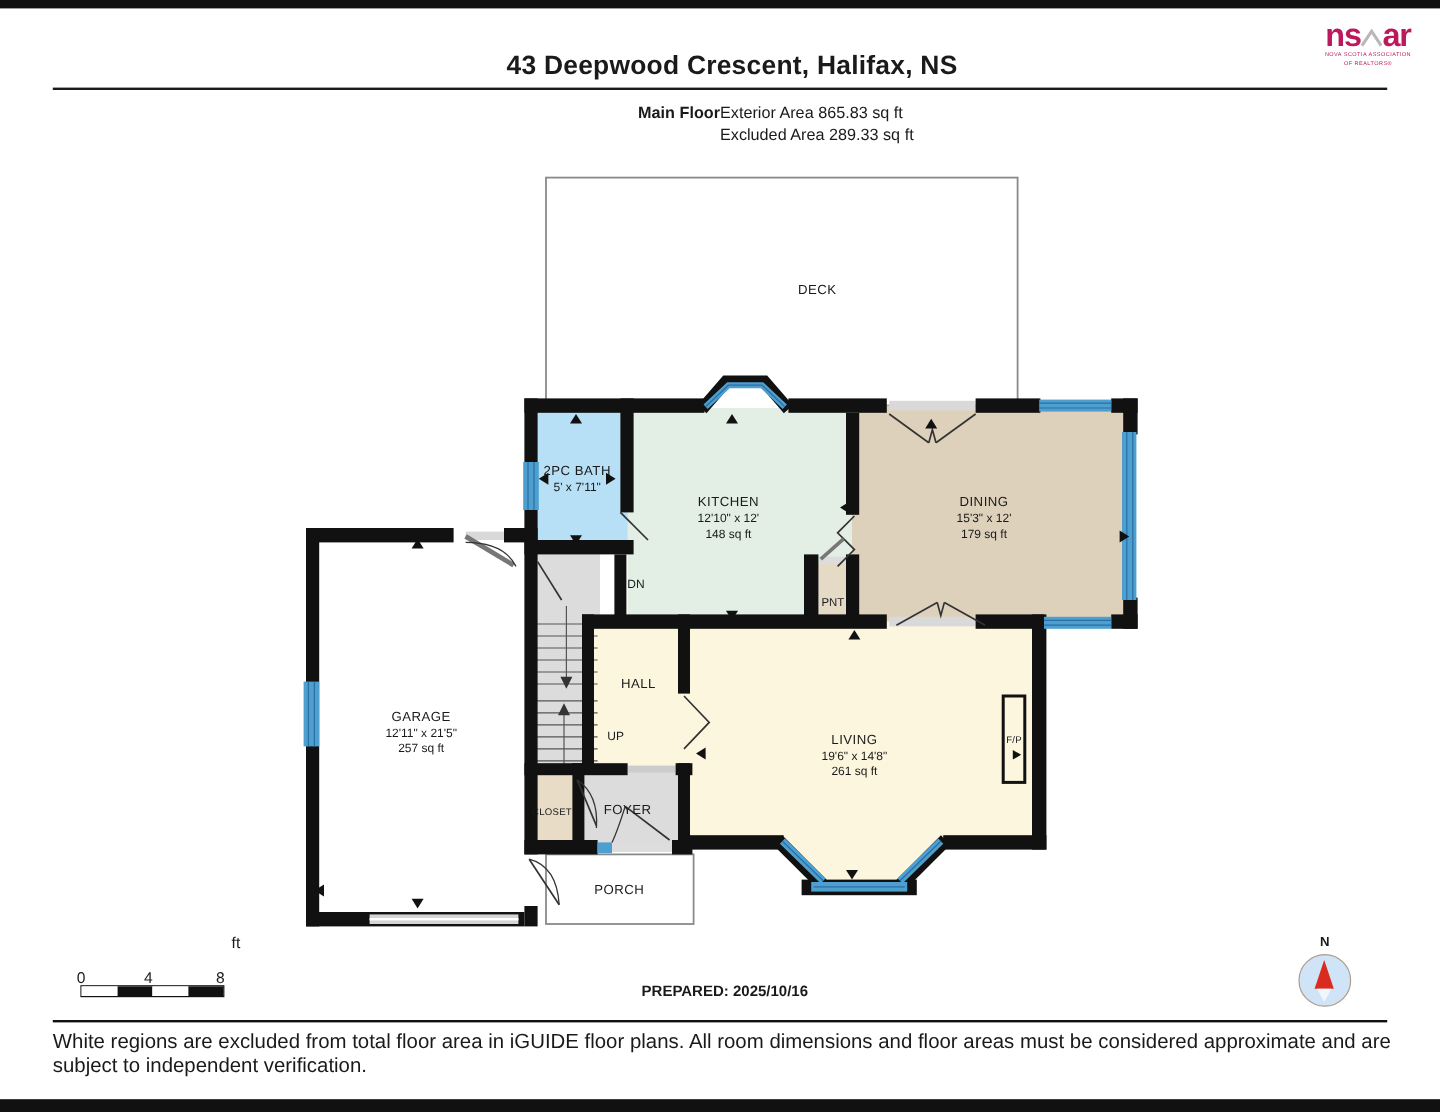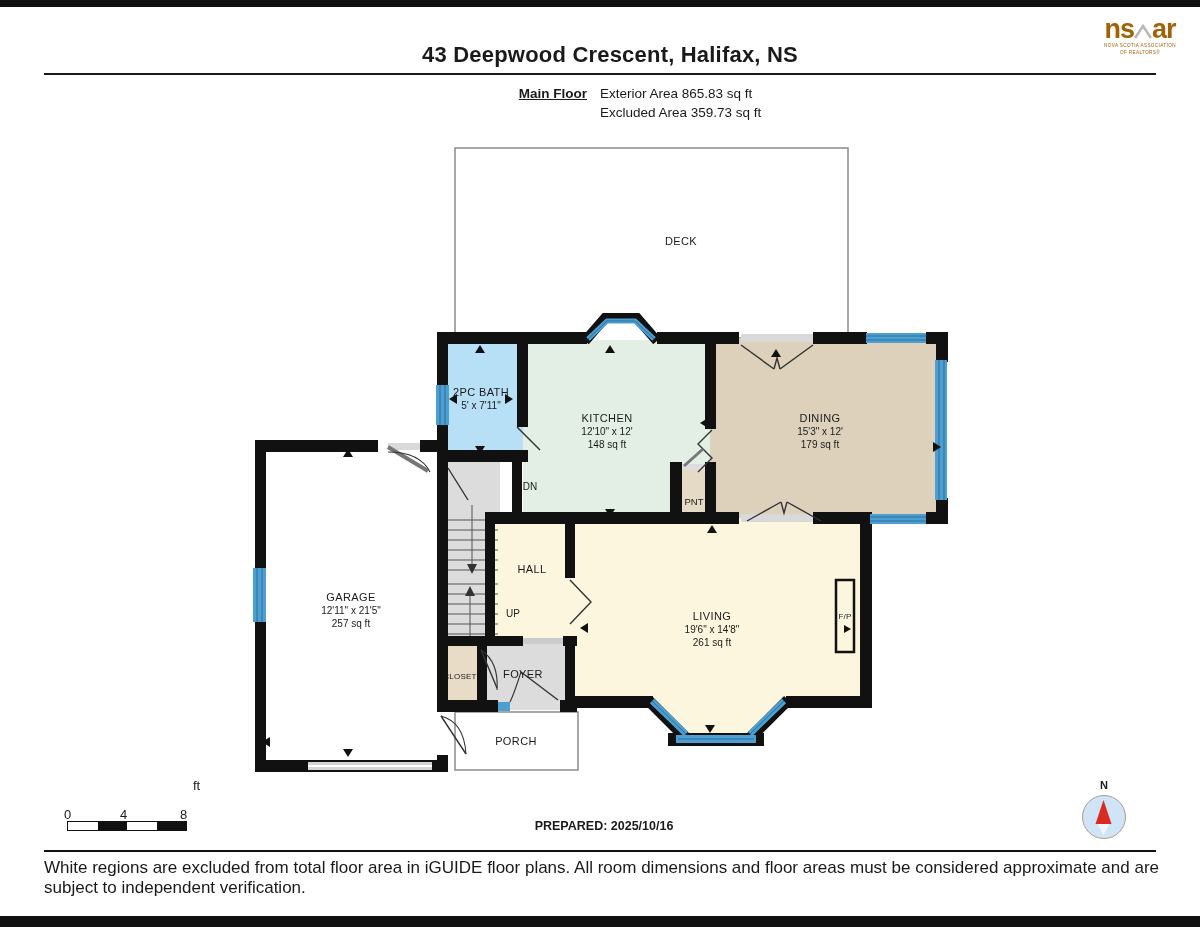--- a/index.html
+++ b/index.html
@@ -7,24 +7,24 @@
        font-family:"Liberation Sans", sans-serif;color:#1a1a1a;}
   .abs{position:absolute;}
   .topbar{left:0;top:0;width:1200px;height:7px;background:#111;}
   .bottombar{left:0;top:916px;width:1200px;height:11px;background:#111;}
   .title{left:12px;top:42px;width:1196px;text-align:center;
          font-size:22px;font-weight:bold;letter-spacing:.2px;}
   .rule-top{left:44px;top:73px;width:1112px;border-top:2px solid #1a1a1a;}
   .rule-bottom{left:44px;top:850px;width:1112px;border-top:2.5px solid #111;}
   .summary{left:0;top:84px;width:1200px;font-size:13.5px;}
   .srow{display:flex;height:19px;line-height:19px;}
-  .slabel{width:600px;text-align:right;font-weight:bold;padding-right:13px;box-sizing:border-box;text-decoration:underline;}
+  .slabel{width:600px;text-align:right;font-weight:bold;box-sizing:border-box;}
   .sval{text-align:left;}
   
-  .logo{left:1094px;top:16px;width:92px;text-align:center;color:#a16207;}
+  .logo{left:1094px;top:16px;width:92px;text-align:center;color:#be185d;}
   .logo-main{display:flex;align-items:flex-end;justify-content:center;
              font-size:27px;font-weight:bold;line-height:26px;letter-spacing:-1px;}
   .logo-sub{font-size:4.6px;letter-spacing:.4px;line-height:5.5px;margin-top:1px;}
   
   .scale-num{font-size:13px;}
   .scalebar{left:67px;top:821px;width:118px;height:8px;border:1px solid #111;display:flex;}
   .scalebar div{height:100%;}
   .seg-w{background:#fff;width:29.5px;}
   .seg-b{background:#111;width:29.5px;}
   .ft{font-size:13px;}
@@ -62,21 +62,21 @@
 <div class="abs title">43 Deepwood Crescent, Halifax, NS</div>
 <div class="abs rule-top"></div>
 
 <div class="abs summary">
   <div class="srow">
     <span class="slabel">Main Floor</span>
     <span class="sval">Exterior Area 865.83 sq ft</span>
   </div>
   <div class="srow">
     <span class="slabel"></span>
-    <span class="sval">Excluded Area 359.73 sq ft</span>
+    <span class="sval">Excluded Area 289.33 sq ft</span>
   </div>
 </div>
 
 <svg class="abs" style="left:0;top:0;" width="1200" height="927" viewBox="0 0 1200 927">
 
   <g>
     <rect x="455" y="148" width="393" height="190" fill="#ffffff" stroke="#8a8a8a" stroke-width="1.5"></rect>
   </g>
 
   <g>

